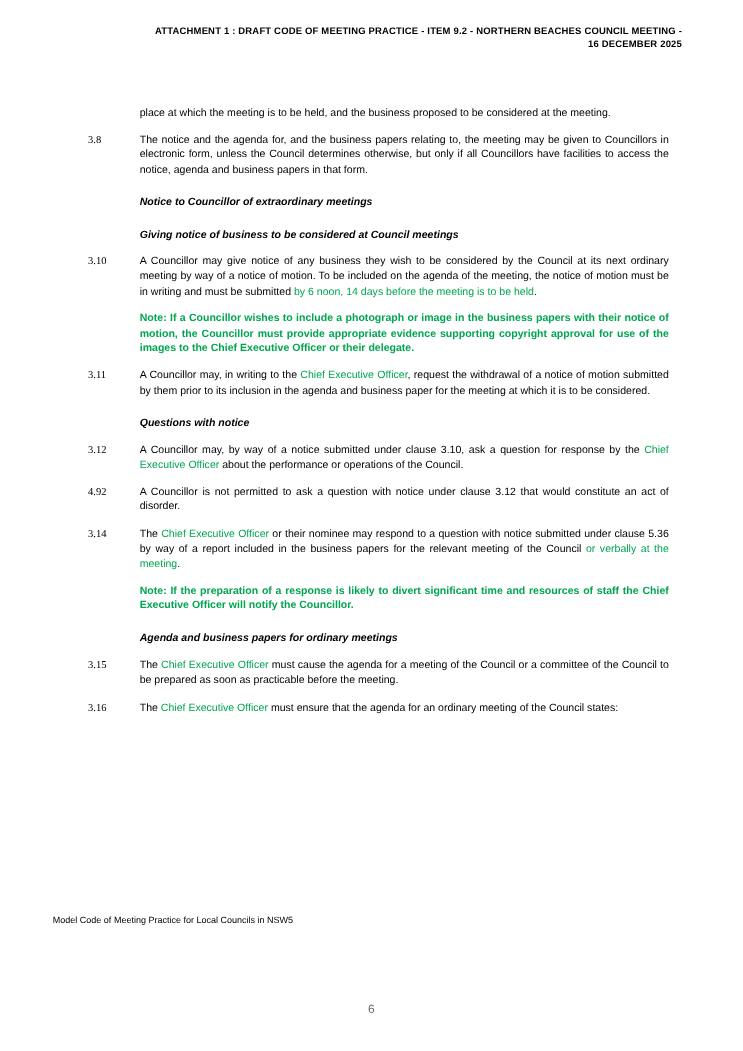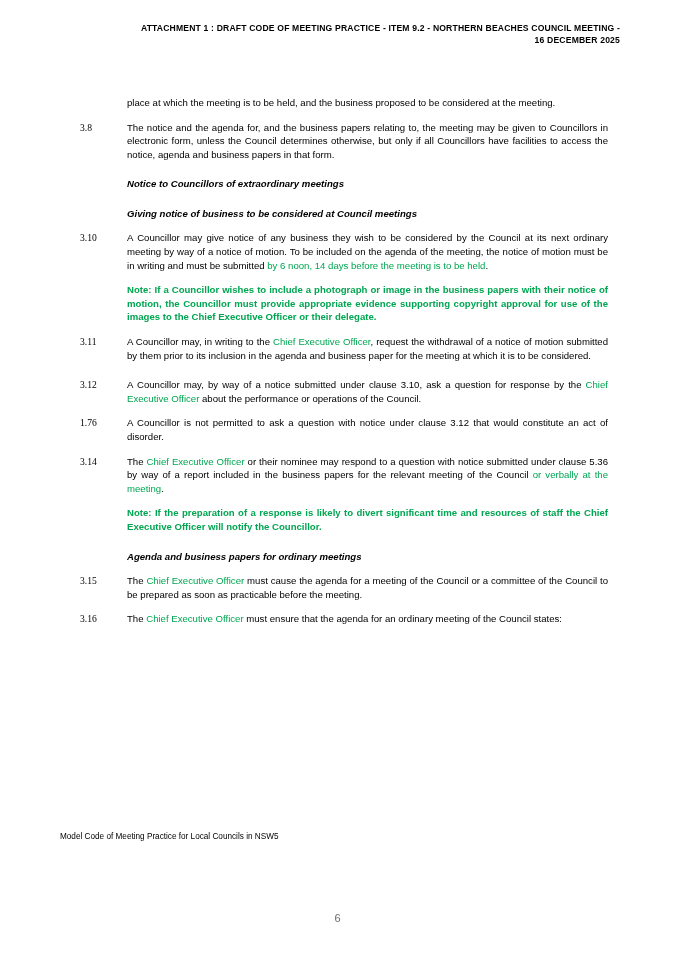--- a/index.html
+++ b/index.html
@@ -85,21 +85,21 @@
     font-weight: bold;
     line-height: 1.42;
     text-align: justify;
     color: #00a651;
   }
   .green {
     color: #00a651;
   }
   .footer {
     position: absolute;
-    left: 16px;
+    left: 4px;
     top: 832px;
     width: 631px;
     padding: 0 45px 0 22px;
     box-sizing: border-box;
     display: flex;
     align-items: baseline;
     font-size: 8.2px;
     color: #000000;
   }
   .footer .footer-text { white-space: nowrap; }
@@ -133,49 +133,50 @@
         <span>place at which the meeting is to be held, and the business proposed to be considered at the meeting.</span>
       </p>
 
       <p class="para">
         <span class="num">3.8</span>
         <span>The notice and the agenda for, and the business papers relating to, the meeting may be given to Councillors in electronic form, unless the Council determines otherwise, but only if all Councillors have facilities to access the notice, agenda and business papers in that form.</span>
       </p>
 
       <div class="spacer-sm"></div>
 
-      <p class="heading">Notice to Councillors of extraordinary meetings</p>
+      <p class="heading">Notice to Councillor of extraordinary meetings</p>
 
 
       <div class="spacer-sm"></div>
 
       <p class="heading">Giving notice of business to be considered at Council meetings</p>
 
       <p class="para">
         <span class="num">3.10</span>
         <span>A Councillor may give notice of any business they wish to be considered by the Council at its next ordinary meeting by way of a notice of motion. To be included on the agenda of the meeting, the notice of motion must be in writing and must be submitted </span><span class="green">by 6 noon, 14 days before the meeting is to be held</span><span>.</span>
       </p>
 
       <p class="note">Note: If a Councillor wishes to include a photograph or image in the business papers with their notice of motion, the Councillor must provide appropriate evidence supporting copyright approval for use of the images to the Chief Executive Officer or their delegate.</p>
 
       <p class="para">
         <span class="num">3.11</span>
         <span>A Councillor may, in writing to the </span><span class="green">Chief Executive Officer</span><span>, request the withdrawal of a notice of motion submitted by them prior to its inclusion in the agenda and business paper for the meeting at which it is to be considered.</span>
       </p>
 
       <div class="spacer-sm"></div>
 
+      <p class="heading">Questions with notice</p>
 
       <p class="para">
         <span class="num">3.12</span>
         <span>A Councillor may, by way of a notice submitted under clause 3.10, ask a question for response by the </span><span class="green">Chief Executive Officer</span><span> about the performance or operations of the Council.</span>
       </p>
 
       <p class="para">
-        <span class="num">1.76</span>
+        <span class="num">4.92</span>
         <span>A Councillor is not permitted to ask a question with notice under clause 3.12 that would constitute an act of disorder.</span>
       </p>
 
       <p class="para">
         <span class="num">3.14</span>
         <span>The </span><span class="green">Chief Executive Officer</span><span> or their nominee may respond to a question with notice submitted under clause 5.36 by way of a report included in the business papers for the relevant meeting of the Council </span><span class="green">or verbally at the meeting</span><span>.</span>
       </p>
 
       <p class="note">Note: If the preparation of a response is likely to divert significant time and resources of staff the Chief Executive Officer will notify the Councillor.</p>
 

